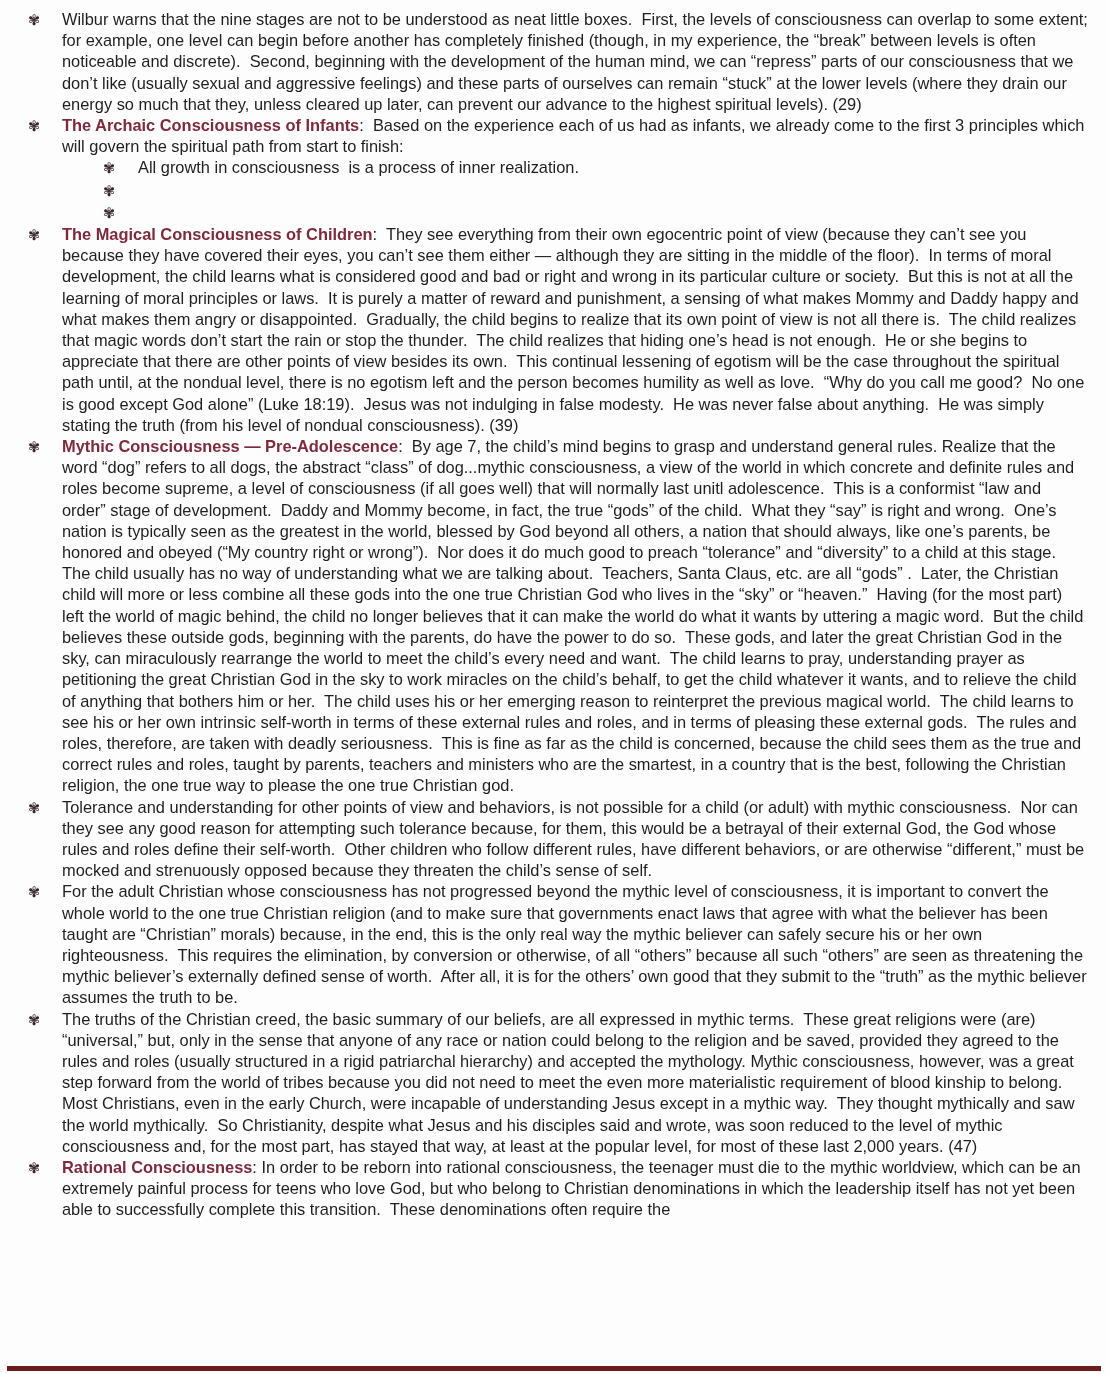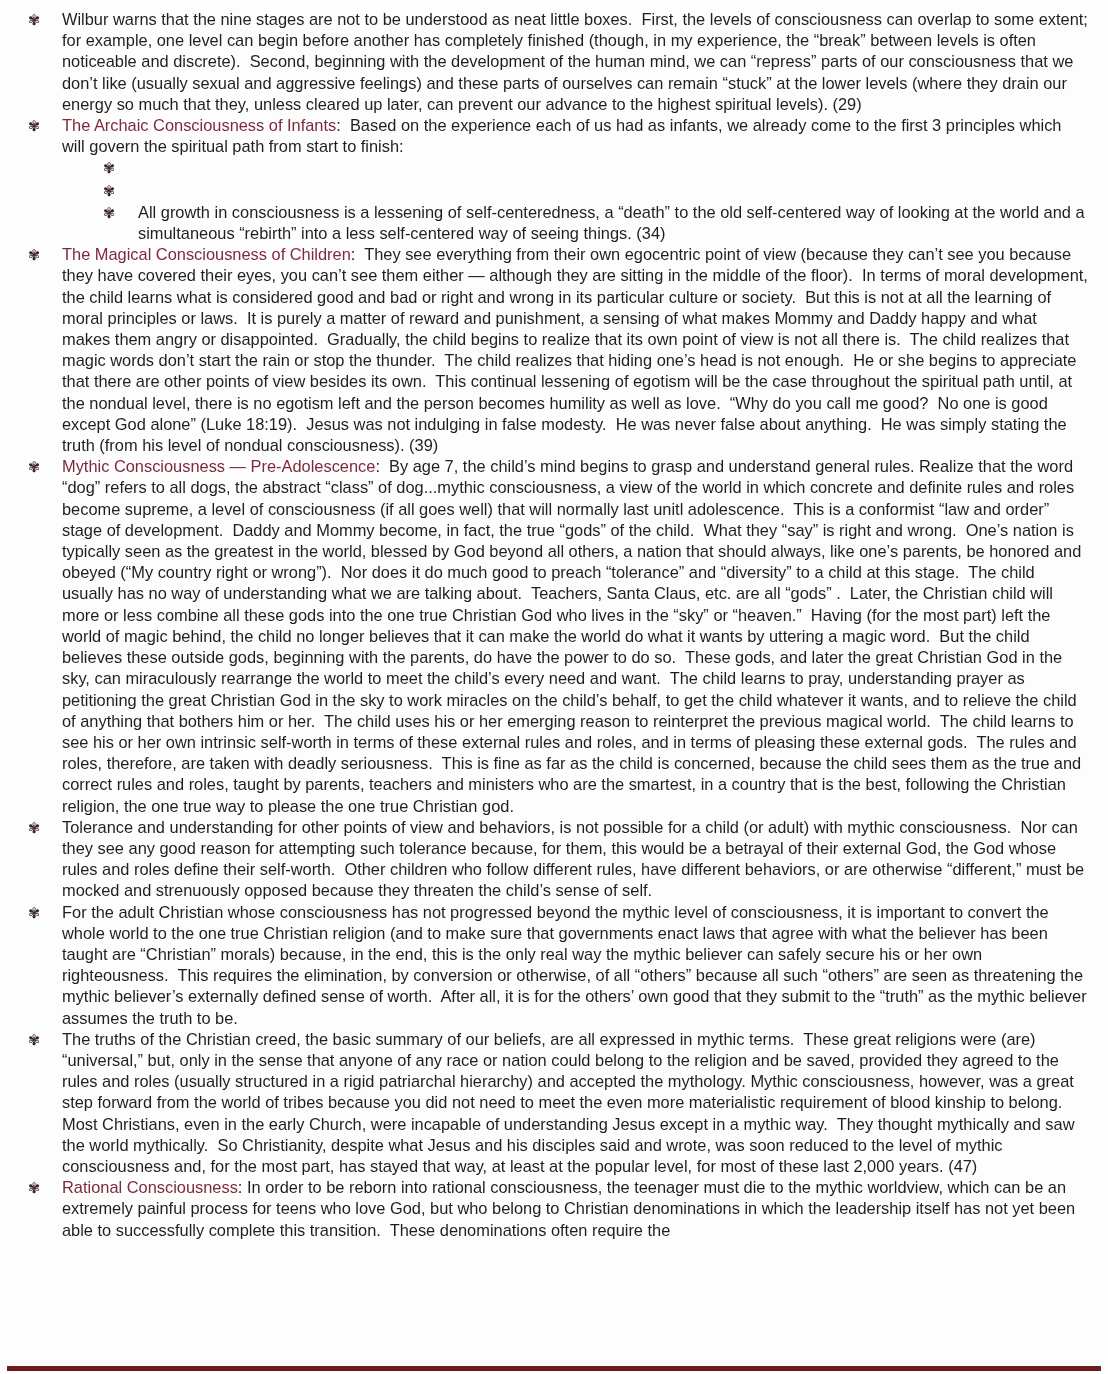--- a/index.html
+++ b/index.html
@@ -36,21 +36,21 @@
     color:var(--bullet-color);
     padding-top:1px;
   }
   .row.lvl2{padding-left:75px;}
   .row.lvl2 .marker{flex:0 0 35px;}
   .row .text{
     flex:1 1 auto;
     white-space:pre-wrap;
   }
   .run-h{
-    font-weight:normal;
+    font-weight:bold;
     color:var(--heading-color);
   }
   .run-u{
     text-underline-offset:2px;
   }
   .page-border-bottom{
     position:absolute;
     left:7px;
     right:7px;
     bottom:3px;
@@ -66,27 +66,27 @@
       <div class="row lvl1">
         <span class="marker">✾</span>
         <div class="text"><span>Wilbur warns that the nine stages are not to be understood as neat little boxes.  First, the levels of consciousness can overlap to some extent; for example, one level can begin before another has completely finished (though, in my experience, the “break” between levels is often noticeable and discrete).  Second, beginning with the development of the human mind, we can “repress” parts of our consciousness that we don’t like (usually sexual and aggressive feelings) and these parts of ourselves can remain “stuck” at the lower levels (where they drain our energy so much that they, unless cleared up later, can prevent our advance to the highest spiritual levels). (29)</span></div>
       </div>
       <div class="row lvl1">
         <span class="marker">✾</span>
         <div class="text"><span class="run-h">The Archaic Consciousness of Infants</span><span>:  Based on the experience each of us had as infants, we already come to the first 3 principles which will govern the spiritual path from start to finish:</span></div>
       </div>
       <div class="row lvl2">
         <span class="marker">✾</span>
+        <div class="text"><span>All growth in consciousness  is a process of inner realization.</span></div>
       </div>
       <div class="row lvl2">
         <span class="marker">✾</span>
       </div>
       <div class="row lvl2">
         <span class="marker">✾</span>
-        <div class="text"><span>All growth in consciousness is a lessening of self-centeredness, a “death” to the old self-centered way of looking at the world and a simultaneous “rebirth” into a less self-centered way of seeing things. (34)</span></div>
       </div>
       <div class="row lvl1">
         <span class="marker">✾</span>
         <div class="text"><span class="run-h">The Magical Consciousness of Children</span><span>:  They see everything from their own egocentric point of view (because they can’t see you because they have covered their eyes, you can’t see them either — although they are sitting in the middle of the floor).  In terms of moral development, the child learns what is considered good and bad or right and wrong in its particular culture or society.  But this is not at all the learning of moral principles or laws.  It is purely a matter of reward and punishment, a sensing of what makes Mommy and Daddy happy and what makes them angry or disappointed.  Gradually, the child begins to realize that its own point of view is not all there is.  The child realizes that magic words don’t start the rain or stop the thunder.  The child realizes that hiding one’s head is not enough.  He or she begins to appreciate that </span><span class="run-u">there are other points of view besides its own</span><span>.  This continual lessening of egotism will be the case throughout the spiritual path until, at the nondual level, there is no egotism left and the person becomes humility as well as love.  “Why do you call me good?  No one is good except God alone” (Luke 18:19).  Jesus was not indulging in false modesty.  He was never false about anything.  He was simply stating the truth (from his level of nondual consciousness). (39)</span></div>
       </div>
       <div class="row lvl1">
         <span class="marker">✾</span>
         <div class="text"><span class="run-h">Mythic Consciousness — Pre-Adolescence</span><span>:  By age 7, the child’s mind begins to grasp and understand general rules. Realize that the word “dog” refers to all dogs, the abstract “class” of dog...mythic consciousness, a view of the world in which concrete and definite rules and roles become supreme, a level of consciousness (if all goes well) that will normally last unitl adolescence.  This is a conformist “law and order” stage of development.  Daddy and Mommy become, in fact, the true “gods” of the child.  What they “say” is right and wrong.  One’s nation is typically seen as the greatest in the world, blessed by God beyond all others, a nation that should always, like one’s parents, be honored and obeyed (“My country right or wrong”).  Nor does it do much good to preach “tolerance” and “diversity” to a child at this stage.  The child usually has no way of understanding what we are talking about.  Teachers, Santa Claus, etc. are all “gods” .  Later, the Christian child will more or less combine all these gods into the one true Christian God who lives in the “sky” or “heaven.”  Having (for the most part) left the world of magic behind, the child no longer believes that it can make the world do what it wants by uttering a magic word.  But the child believes these outside gods, beginning with the parents, do have the power to do so.  These gods, and later the great Christian God in the sky, can miraculously rearrange the world to meet the child’s every need and want.  The child learns to pray, understanding prayer as petitioning the great Christian God in the sky to work miracles on the child’s behalf, to get the child whatever it wants, and to relieve the child of anything that bothers him or her.  The child uses his or her emerging reason to reinterpret the previous magical world.  The child learns to see his or her own intrinsic self-worth in terms of these external rules and roles, and in terms of pleasing these external gods.  The rules and roles, therefore, are taken with deadly seriousness.  This is fine as far as the child is concerned, because the child sees them as the true and correct rules and roles, taught by parents, teachers and ministers who are the smartest, in a country that is the best, following the Christian religion, the one true way to please the one true Christian god.</span></div>
       </div>
       <div class="row lvl1">

